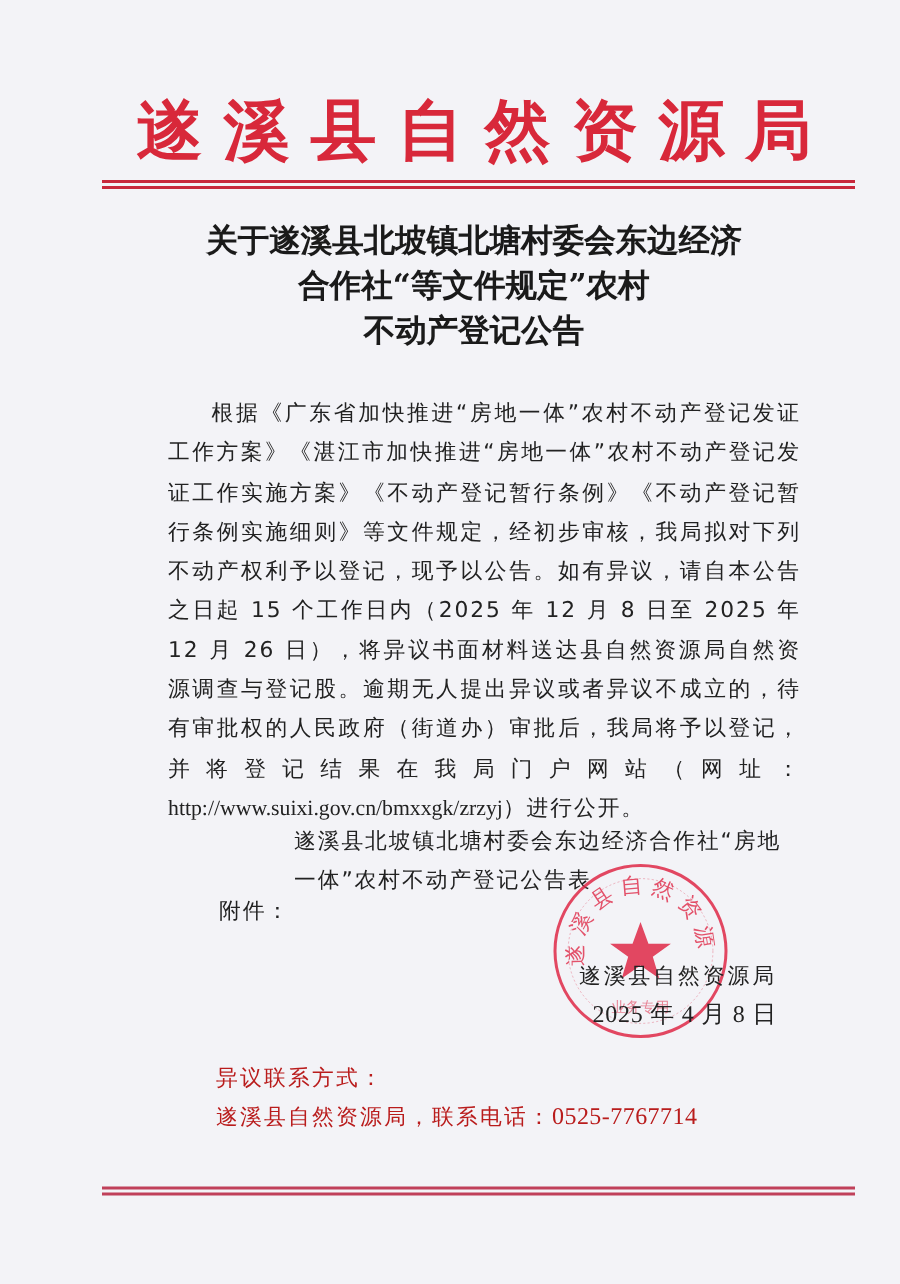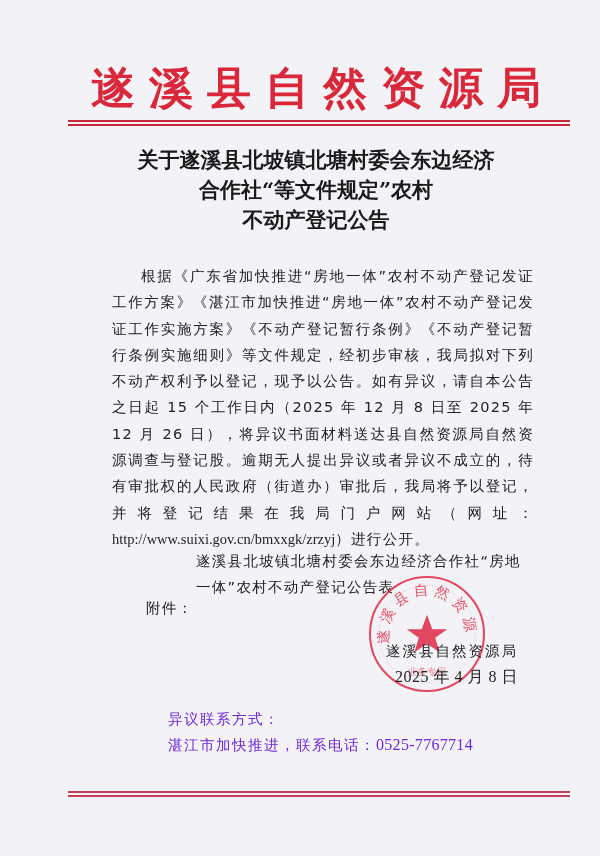--- a/index.html
+++ b/index.html
@@ -79,22 +79,21 @@
     text-align: right;
   }
   .signature div { white-space: nowrap; }
   .date { font-family: "Liberation Serif", "DejaVu Serif", serif; font-size: 16px; letter-spacing: 0.5px; }
 
   .contact {
     position: absolute; left: 128px; top: 706px; width: 420px;
     font-size: 14.5px; line-height: 26px;
     font-family: "DejaVu Sans", sans-serif;
     letter-spacing: 1.5px;
-    color: #6d28d9;
-    margin-left: 24px;
+    color: #b91c1c;
   }
   .contact div { white-space: nowrap; }
   .phone { font-family: "Liberation Serif", serif; font-size: 16px; letter-spacing: 0.3px; }
 </style>
 </head>
 <body>
 
 <div class="page">
 
   <div class="masthead">遂溪县自然资源局</div>
@@ -132,21 +131,21 @@
     </svg>
   </div>
 
   <div class="signature">
     <div>遂溪县自然资源局</div>
     <div class="date">2025 年 4 月 8 日</div>
   </div>
 
   <div class="contact">
     <div>异议联系方式：</div>
-    <div><span>湛江市加快推进，联系电话：</span><span class="phone">0525-7767714</span></div>
+    <div><span>遂溪县自然资源局，联系电话：</span><span class="phone">0525-7767714</span></div>
   </div>
 
   <div class="double-rule rule-bottom">
     <div class="l1"></div>
       <div class="l2"></div>
   </div>
 
 </div>
 
 </body></html>

